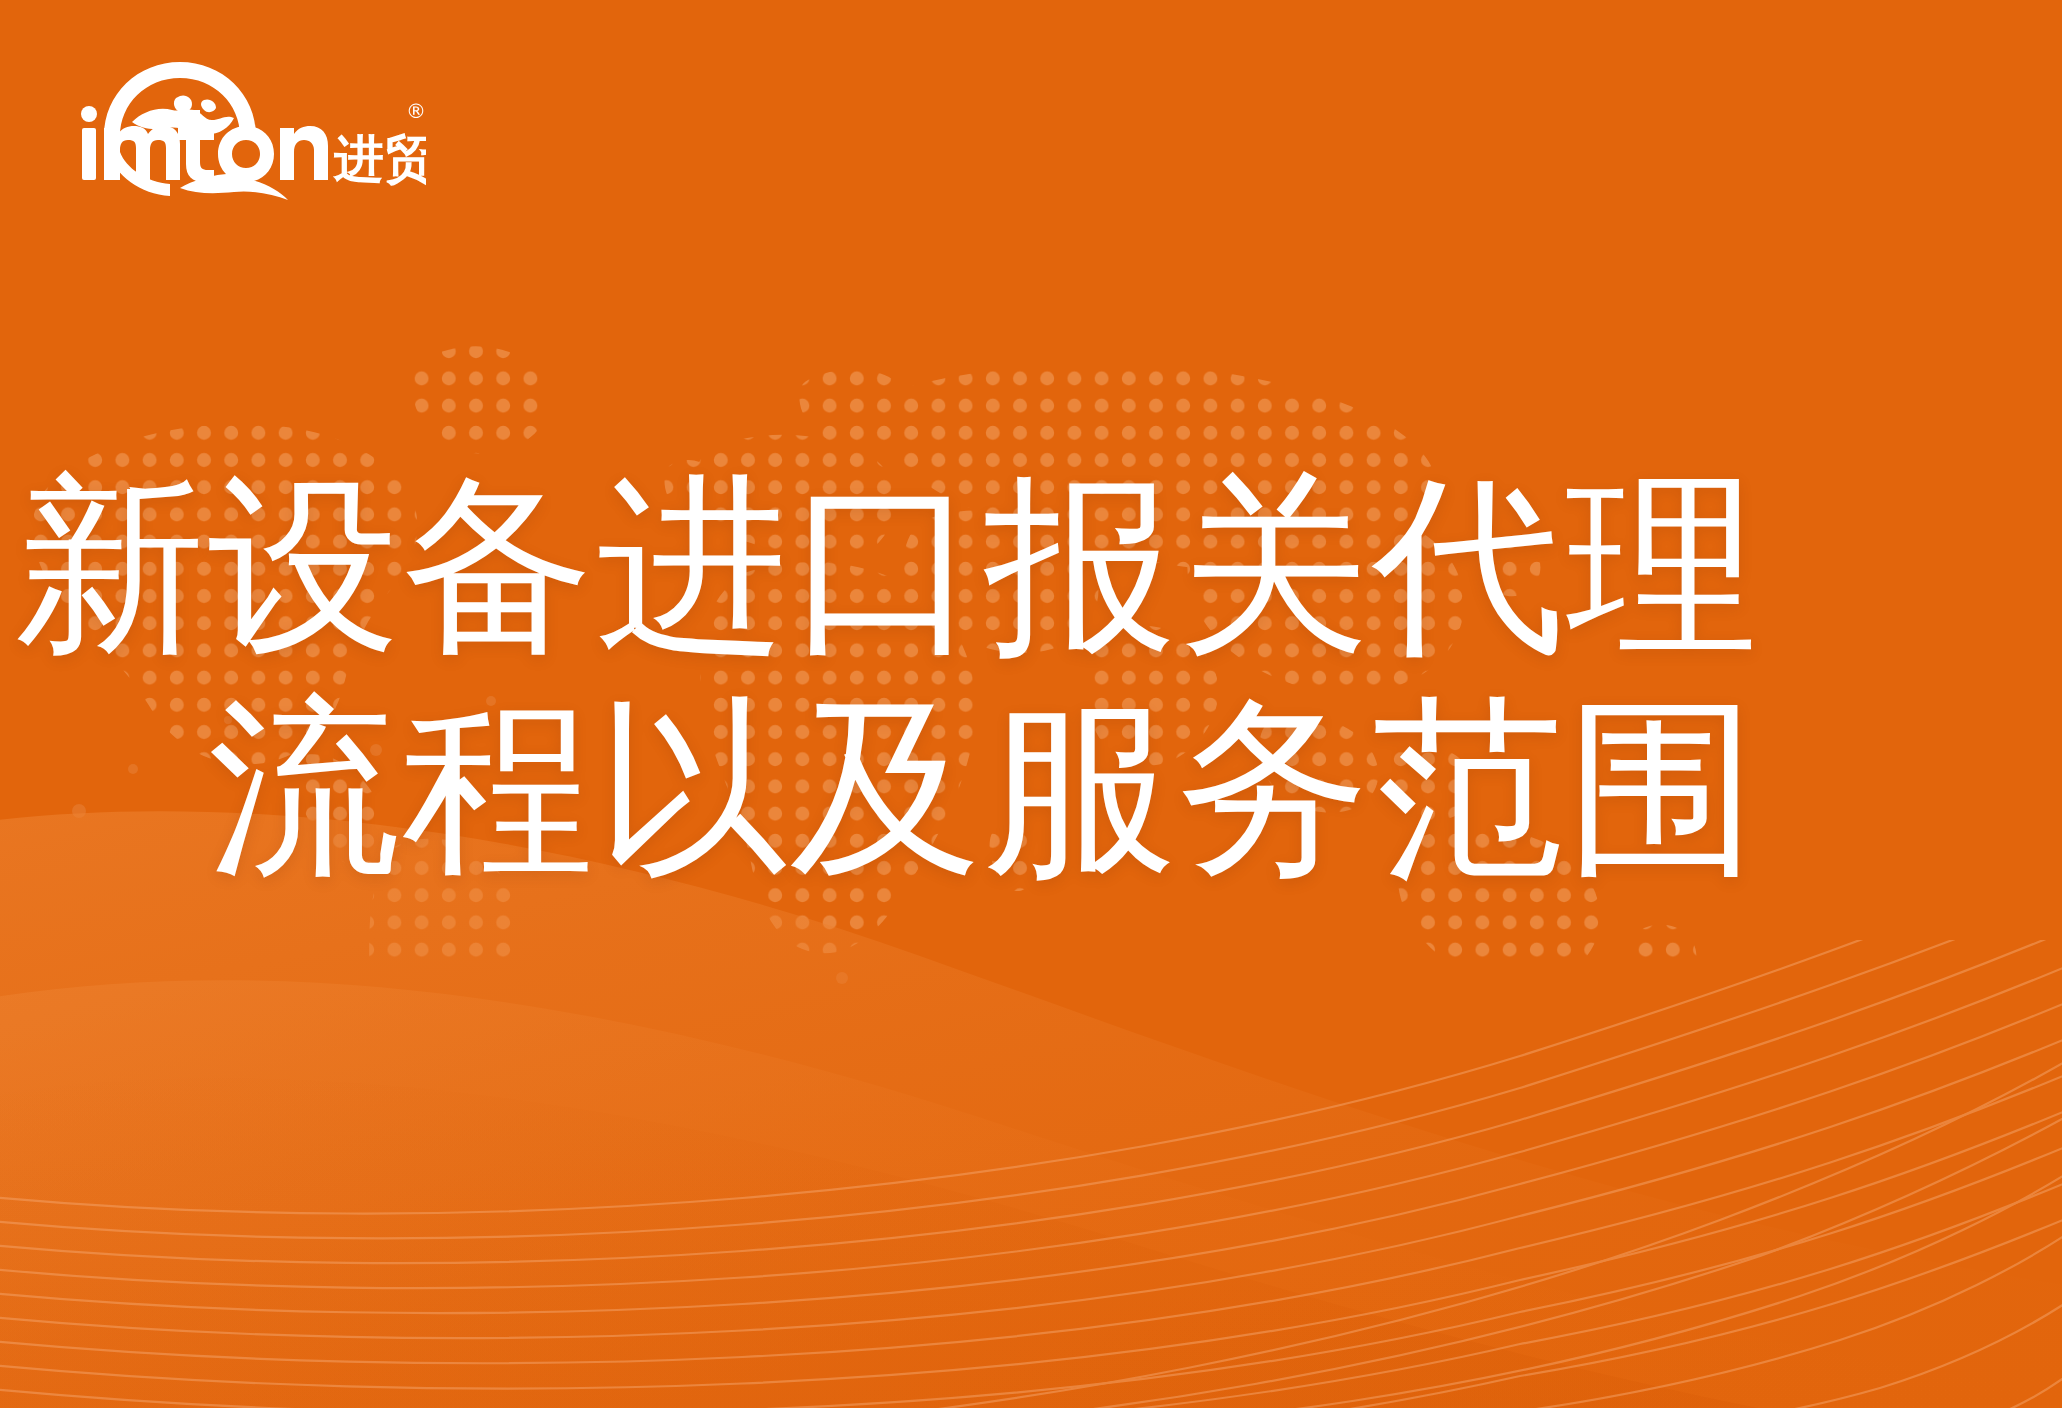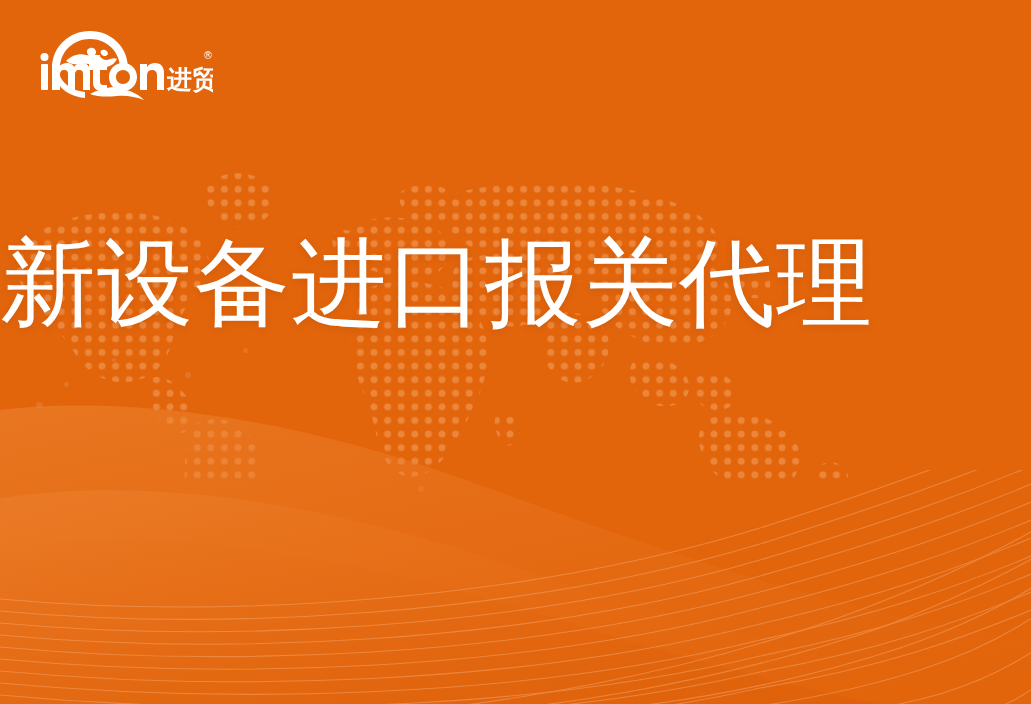--- a/index.html
+++ b/index.html
@@ -45,21 +45,21 @@
     position:absolute;
     left:38px; top:24px;
     width:175px; height:80px;
   }
 
   
   #headline {
     position:absolute;
     left:0; top:228px;
     width:880px;
-    text-align:left;
+    text-align:right;
     color:#ffffff;
     font-family:"DejaVu Serif", "Liberation Serif", serif;
     line-height:1.16;
     letter-spacing:0.01em;
     text-shadow:0 2px 7px rgba(120,45,0,0.16);
   }
   .hl-line { display:block; font-size:96px; font-weight:400; white-space:nowrap; }
   #hl-line-1 { letter-spacing:1px; }
   #hl-line-2 { letter-spacing:1px; }
 </style>
@@ -248,15 +248,16 @@
                c0,-3 -2,-5 -5,-5 c-3,0 -5,2 -5,6 v14 h-7 Z"></path>
     </g>
 
     <text x="129" y="64" fill="#ffffff" font-family="'DejaVu Sans','Liberation Sans',sans-serif" font-size="25" font-weight="700" letter-spacing="0">进贸通</text>
 
     <text x="165" y="35" fill="#ffffff" font-family="'DejaVu Sans','Liberation Sans',sans-serif" font-size="10">®</text>
   </svg>
 
   <div id="headline">
     <span class="hl-line" id="hl-line-1">新设备进口报关代理</span>
+    <span class="hl-line" id="hl-line-2">流程以及服务范围</span>
   </div>
 
 </div>
 
 </body></html>

